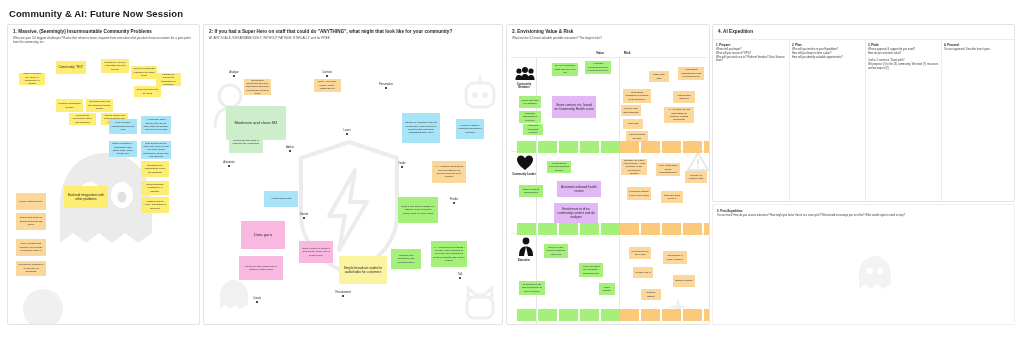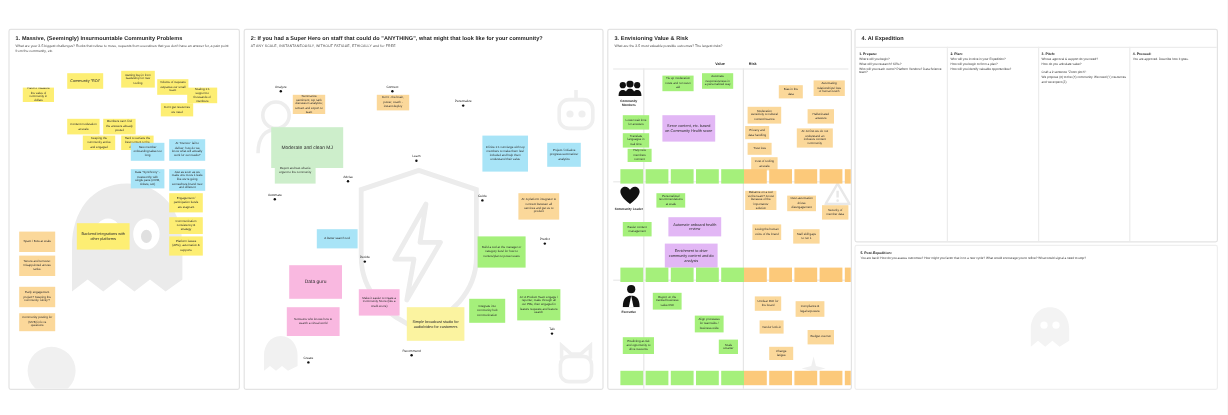--- a/index.html
+++ b/index.html
@@ -84,20 +84,21 @@
   .p4-hrule { position: absolute; height: 1px; background: #ececec; }
   .p4-post  { position: absolute; }
   .p4-post h4 { font-size: 2.9px; font-weight: bold; color: #1c1c1c; }
   .p4-post p  { font-size: 2.6px; color: #3a3a3a; line-height: 1.4; margin-top: 1px; }
 </style>
 </head>
 <body>
 
 <div id="board">
 
+  <div class="page-title">Community &amp; AI: Future Now Session</div>
 
   <div class="frame" style="left:7px; top:24px; width:193px; height:301px;">
     <div class="frame-head">
       <div class="frame-title">1. Massive, (Seemingly) Insurmountable Community Problems</div>
       <div class="frame-sub">What are your 3-5 biggest challenges? Rocks that refuse to move, requests from executives that you don't have an answer for, a pain point from the community, etc.</div>
     </div>
 
     <div class="wm" style="left:38px; top:122px;">
       <svg width="120" height="105" viewBox="0 0 120 105">
         <path d="M60 6 C30 6 14 30 14 58 L14 96 L27 86 L40 96 L53 86 L66 96 L79 86 L92 96 L106 86 L106 58 C106 30 90 6 60 6 Z" fill="#ebebeb"></path>

